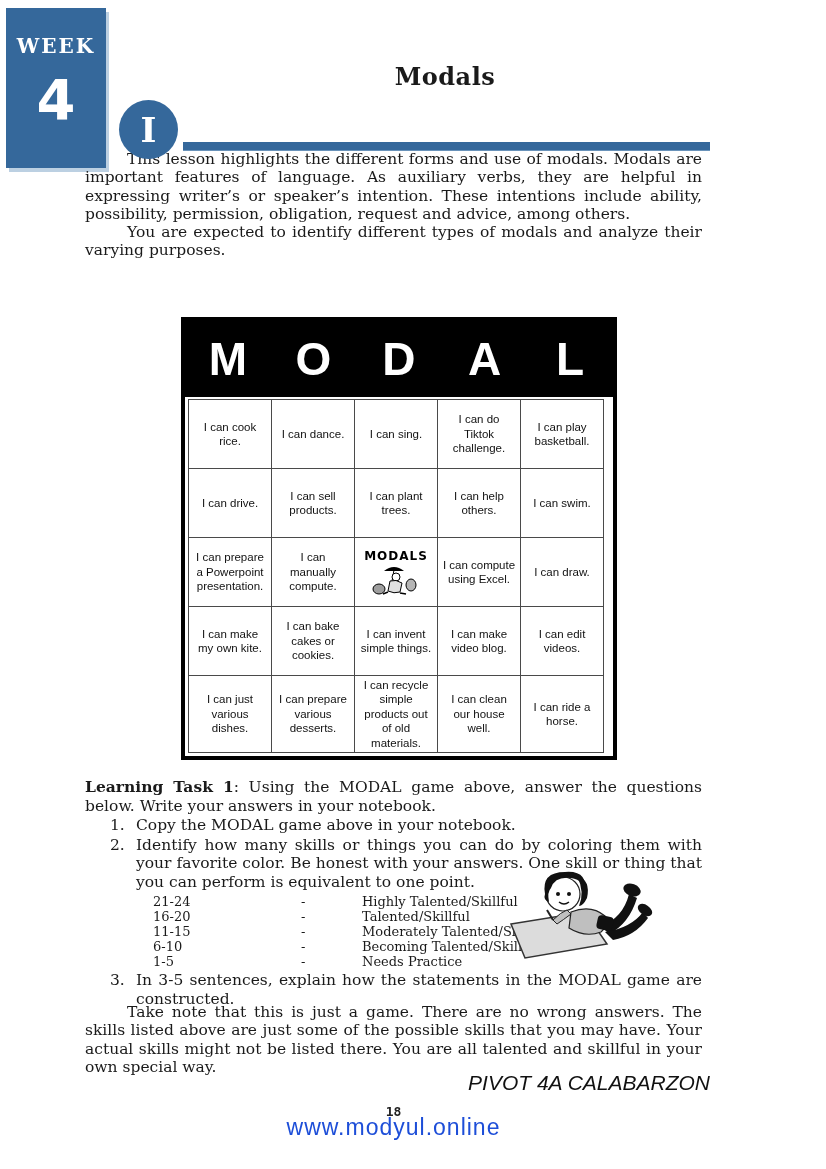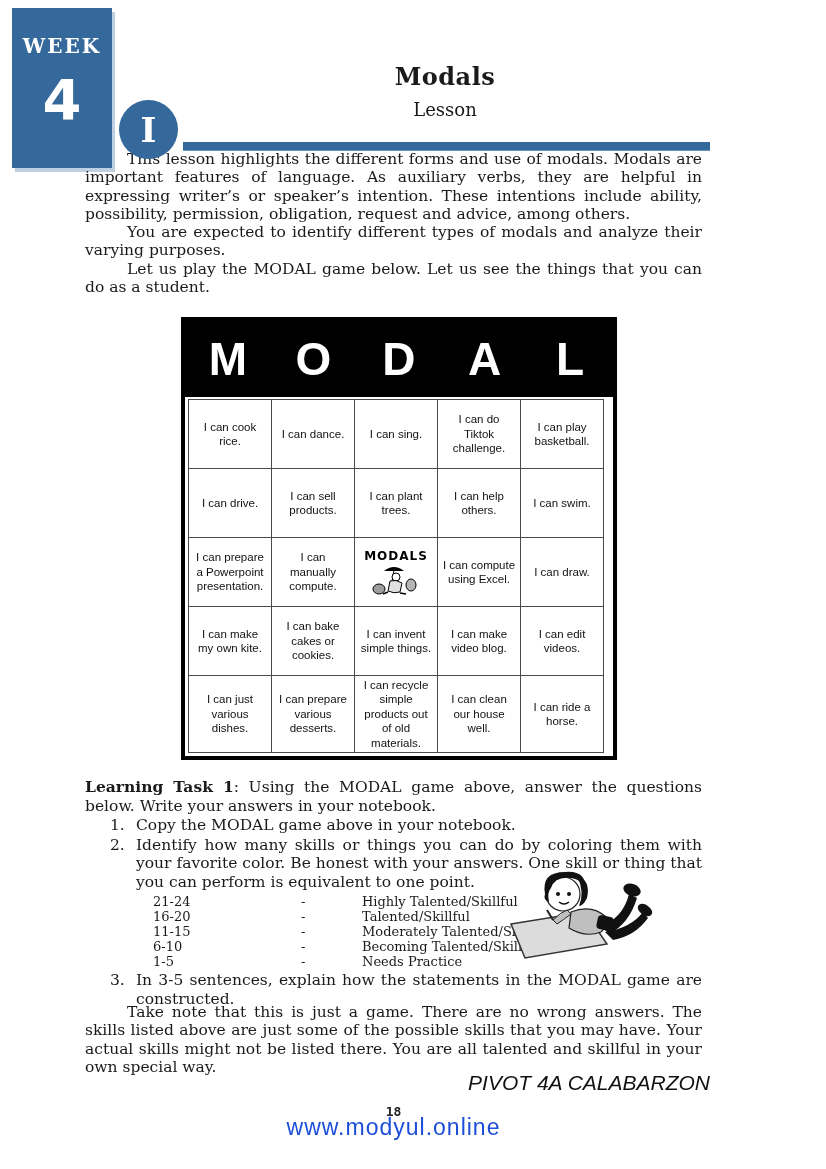--- a/index.html
+++ b/index.html
@@ -7,21 +7,21 @@
     position:relative;
     width:826px;height:1169px;
     background:#ffffff;
     font-family:"DejaVu Serif", serif;
     color:#1a1a1a;
     overflow:hidden;
   }
 
   
   .week-badge{
-    position:absolute;left:12px;top:8px;width:100px;height:160px;
+    position:absolute;left:6px;top:8px;width:100px;height:160px;
     background:#35689B;color:#fff;text-align:center;
     box-shadow:3px 4px 0 0 #bcd0e2;
   }
   .week-badge .week-label{
     margin-top:26px;font-size:20px;font-weight:bold;letter-spacing:2px;
     font-family:"DejaVu Serif", serif;
   }
   .week-badge .week-number{
     margin-top:14px;font-size:56px;font-weight:bold;line-height:1;
     font-family:"DejaVu Sans", sans-serif;
@@ -118,32 +118,30 @@
 
 <div class="page">
 
   <div class="week-badge">
     <div class="week-label">WEEK</div>
     <div class="week-number">4</div>
   </div>
 
   <div class="title-block">
     <h1>Modals</h1>
-    <div class="subtitle">Lesson</div>
   </div>
 
   <div class="phase-circle">
     <span>I</span>
   </div>
   <div class="section-rule"></div>
 
   <div class="intro-text">
     <p>This lesson highlights the different forms and use of modals. Modals are important features of language. As auxiliary verbs, they are helpful in expressing writer’s or speaker’s intention. These intentions include ability, possibility, permission, obligation, request and advice, among others.</p>
     <p>You are expected to identify different types of modals and analyze their varying purposes.</p>
-    <p>Let us play the MODAL game below. Let us see the things that you can do as a student.</p>
   </div>
 
   <div class="modal-table">
     <div class="modal-header">
       <span>M</span>
       <span>O</span>
       <span>D</span>
       <span>A</span>
       <span>L</span>
     </div>

